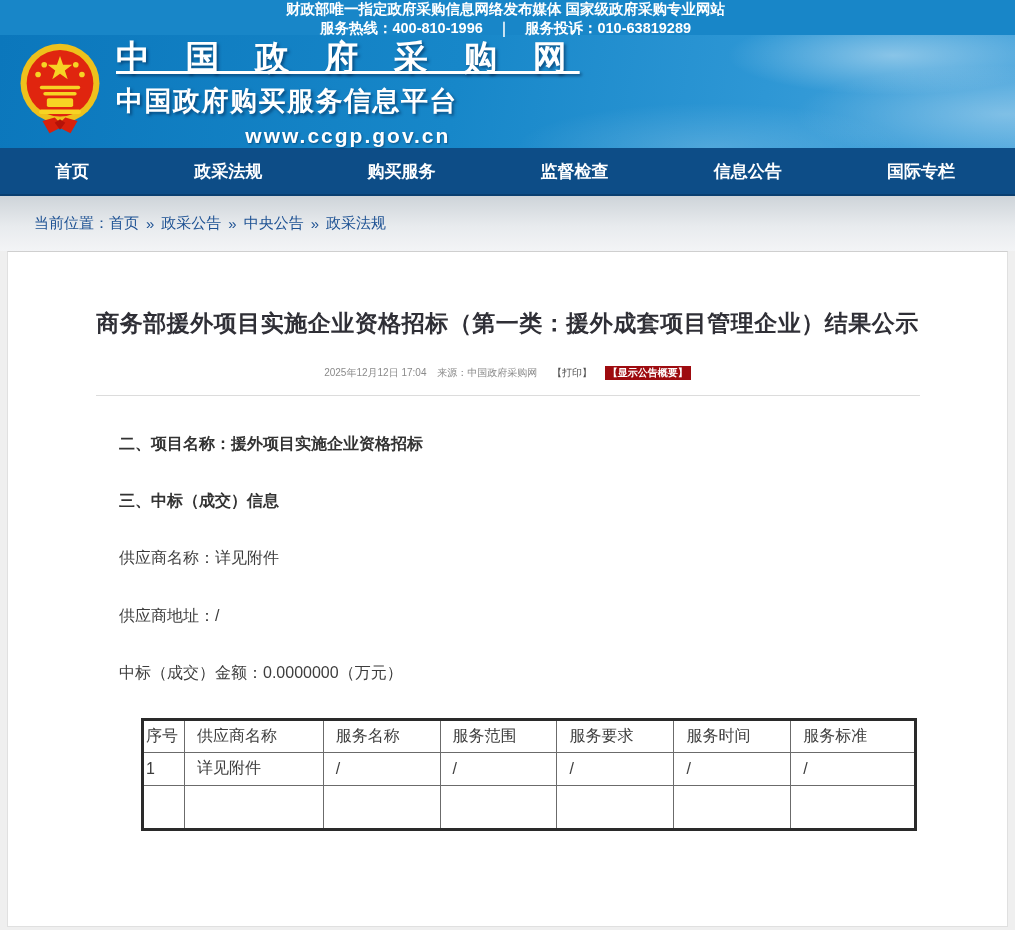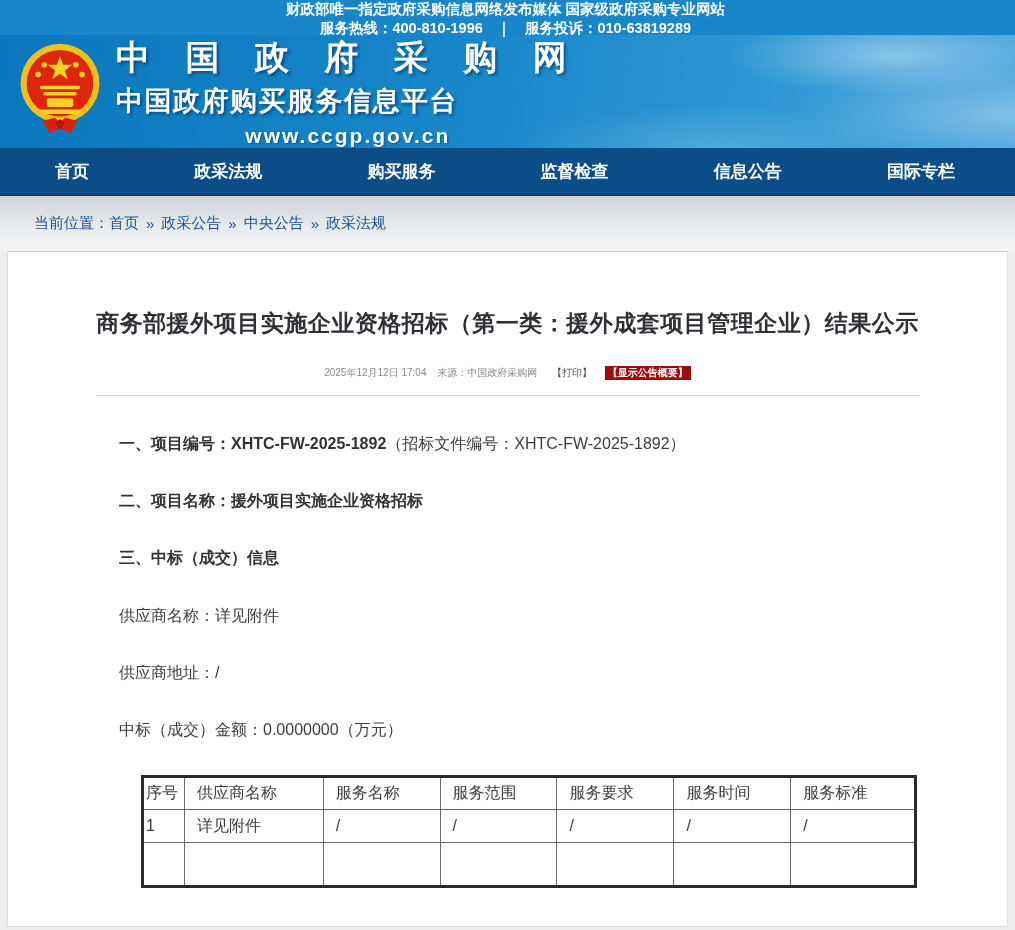--- a/index.html
+++ b/index.html
@@ -29,20 +29,21 @@
       linear-gradient(100deg, #0b77bc 0%, #1787c9 45%, #2e97d5 75%, #4aa5dc 100%);
     display: flex; align-items: center;
     padding-left: 16px;
   }
   .logo-wrap { display: flex; align-items: center; cursor: pointer; }
   .emblem { width: 88px; height: 100px; flex: 0 0 auto; }
   .logo-text { margin-left: 12px; color: #fff; }
   .site-name {
     font-size: 34px; font-weight: bold; letter-spacing: 13px; white-space: nowrap;
     text-shadow: 2px 2px 3px rgba(0, 35, 75, .55);
+    text-decoration: underline;
   }
   .site-subtitle {
     font-size: 27px; font-weight: bold; letter-spacing: 1.5px; white-space: nowrap;
     margin-top: 2px;
     text-shadow: 2px 2px 3px rgba(0, 35, 75, .55);
   }
   .site-url {
     font-size: 21px; font-weight: bold; letter-spacing: 2px;
     text-align: center; margin-top: 5px;
     text-shadow: 1px 1px 2px rgba(0, 35, 75, .5);
@@ -185,21 +186,20 @@
   <div class="meta-line">
     <span>2025年12月12日 17:04</span>
     <span class="src">来源：中国政府采购网</span>
     <span class="print-btn">【打印】</span>
     <span class="summary-badge">【显示公告概要】</span>
   </div>
 
   <hr class="meta-divider">
 
   <div class="article-body">
-    <p><span class="b">一、项目编号：XHTC-FW-2025-1892</span><span>（招标文件编号：XHTC-FW-2025-1892）</span></p>
     <p class="b">二、项目名称：援外项目实施企业资格招标</p>
     <p class="b">三、中标（成交）信息</p>
     <p>供应商名称：详见附件</p>
     <p>供应商地址：/</p>
     <p>中标（成交）金额：0.0000000（万元）</p>
 
     <table class="bid-table">
       <colgroup>
         <col class="c0">
           <col class="c1">

